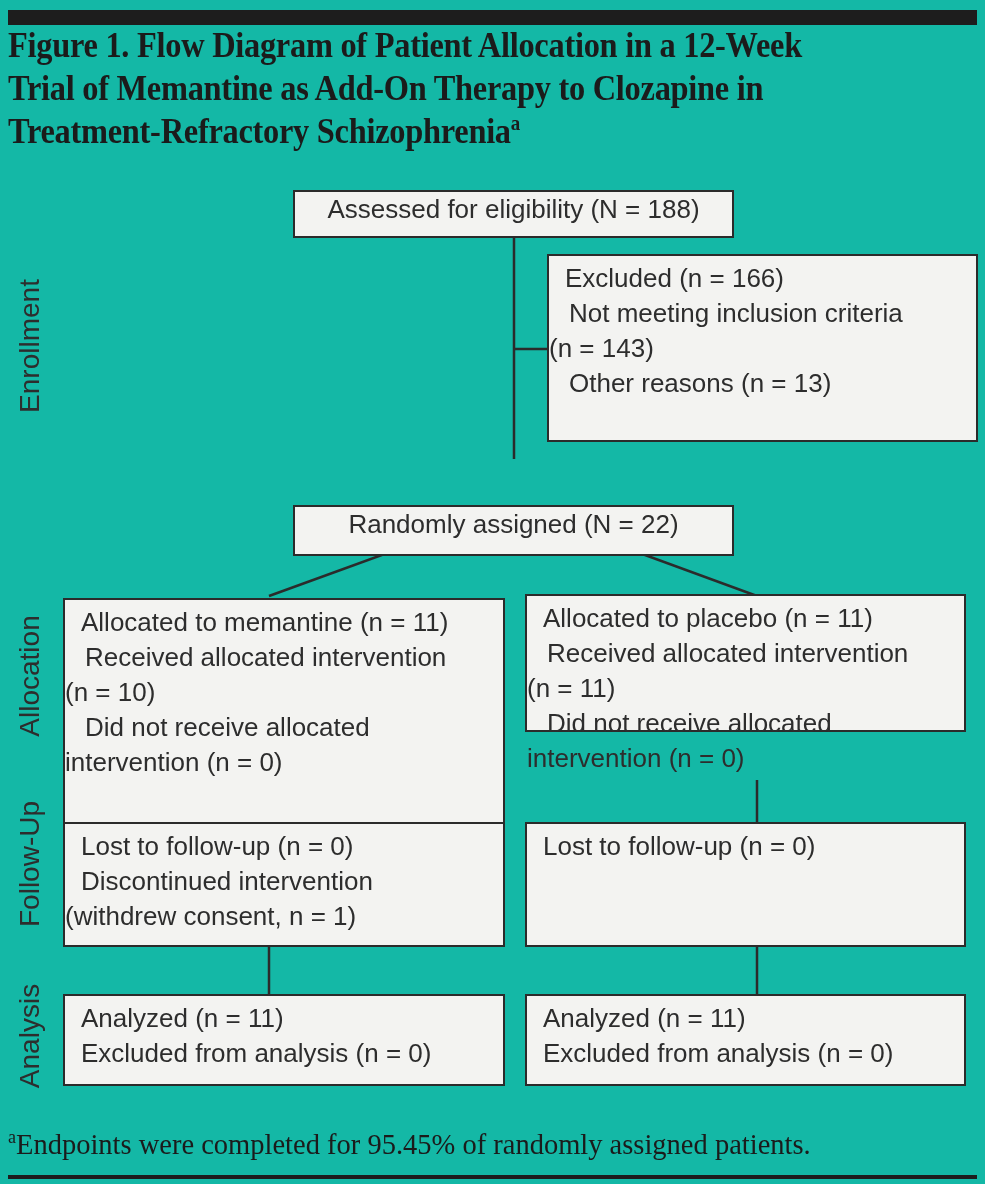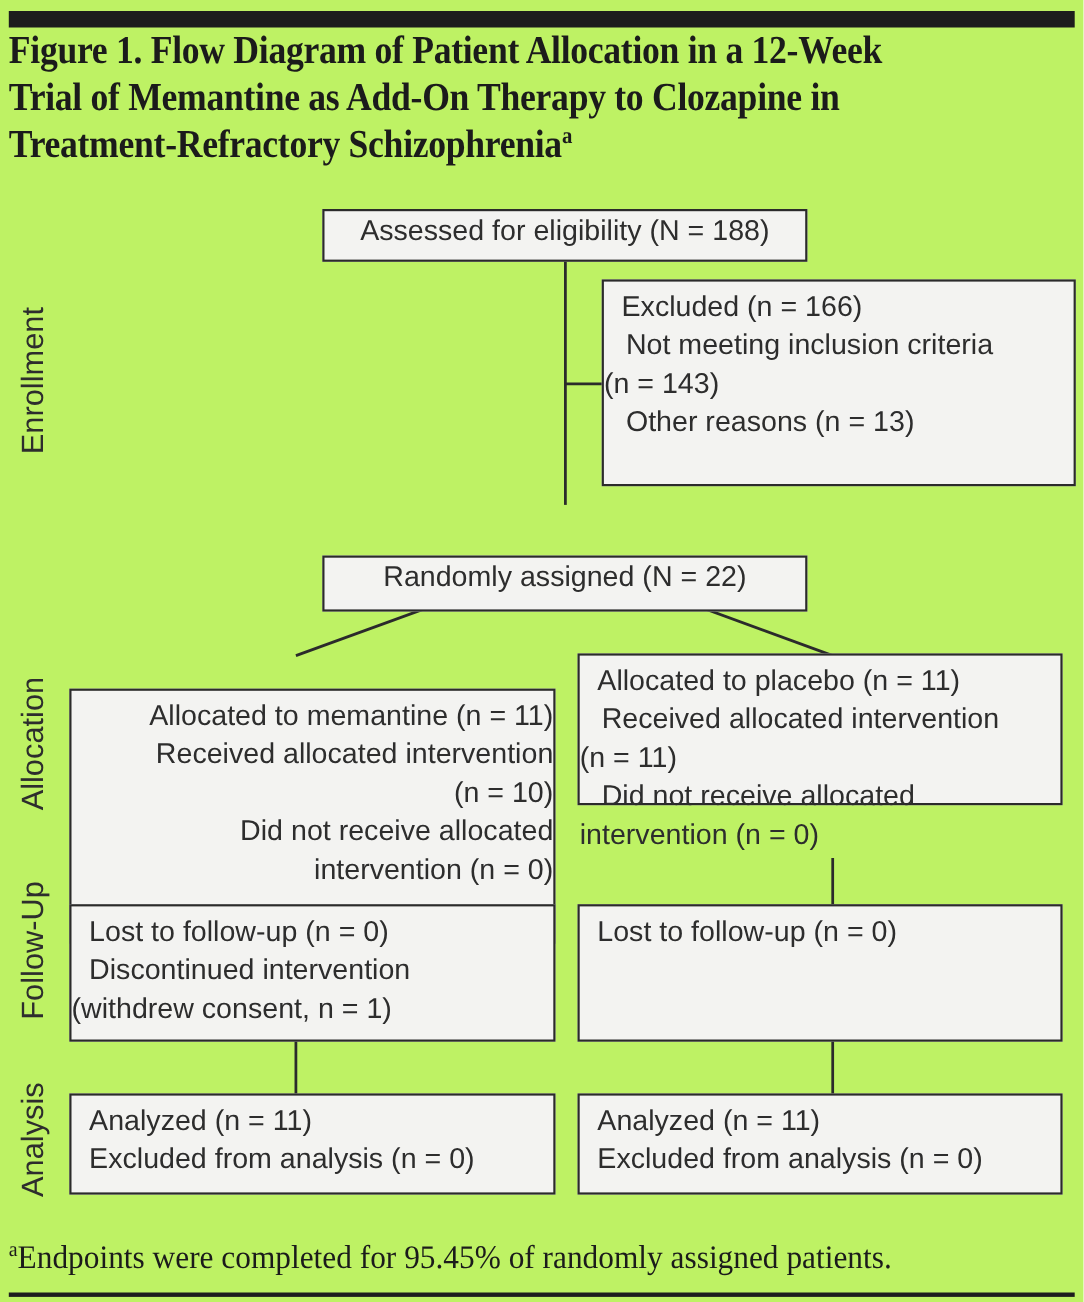--- a/index.html
+++ b/index.html
@@ -1,19 +1,19 @@
 <!DOCTYPE html>
 <html style="--box-fill: #f3f3f1; --box-border: #2b2b2b; --line: #2b2b2b; --text-sans: #2d2d2d; --text-serif: #1b1b1b; --rule: #1d1d1d;"><head>
 <meta charset="utf-8">
 <style>
   html,body{margin:0;padding:0;background:#ffffff;}
   .canvas{
     position:relative;
     width:985px;height:1184px;
-    background:#bef264;
+    background:#14b8a6;
     font-family:"Liberation Sans","DejaVu Sans",sans-serif;
     overflow:hidden;
   }
   .topbar{
     position:absolute;left:8px;top:10px;width:969px;height:15px;
     background:var(--rule,#1d1d1d);
   }
   .bottomrule{
     position:absolute;left:8px;top:1175px;width:969px;height:4px;
     background:var(--rule,#1d1d1d);
@@ -55,21 +55,21 @@
   .box.center{display:flex;align-items:flex-start;justify-content:center;text-align:center;}
   .box.lines{padding-top:5px;}
   .bline{white-space:nowrap;}
   .i0{padding-left:16px;}
   .i1{padding-left:20px;}
   .i2{}
   
   .b-assessed {left:293px;top:190px;width:441px;height:48px;}
   .b-excluded {left:547px;top:254px;width:431px;height:188px;}
   .b-random   {left:293px;top:457px;width:441px;height:51px;margin-top:48px;}
-  .b-allocmem {left:63px; top:626px;width:442px;height:232px;text-align:right;}
+  .b-allocmem {left:63px; top:598px;width:442px;height:232px;}
   .b-allocpla {left:525px;top:594px;width:441px;height:138px;}
   .b-folmem   {left:63px; top:822px;width:442px;height:125px;}
   .b-folpla   {left:525px;top:822px;width:441px;height:125px;}
   .b-anamem   {left:63px; top:994px;width:442px;height:92px;}
   .b-anapla   {left:525px;top:994px;width:441px;height:92px;}
   
   .sl-enrollment{top:346px;}
   .sl-allocation{top:676px;}
   .sl-followup  {top:864px;}
   .sl-analysis  {top:1036px;}

